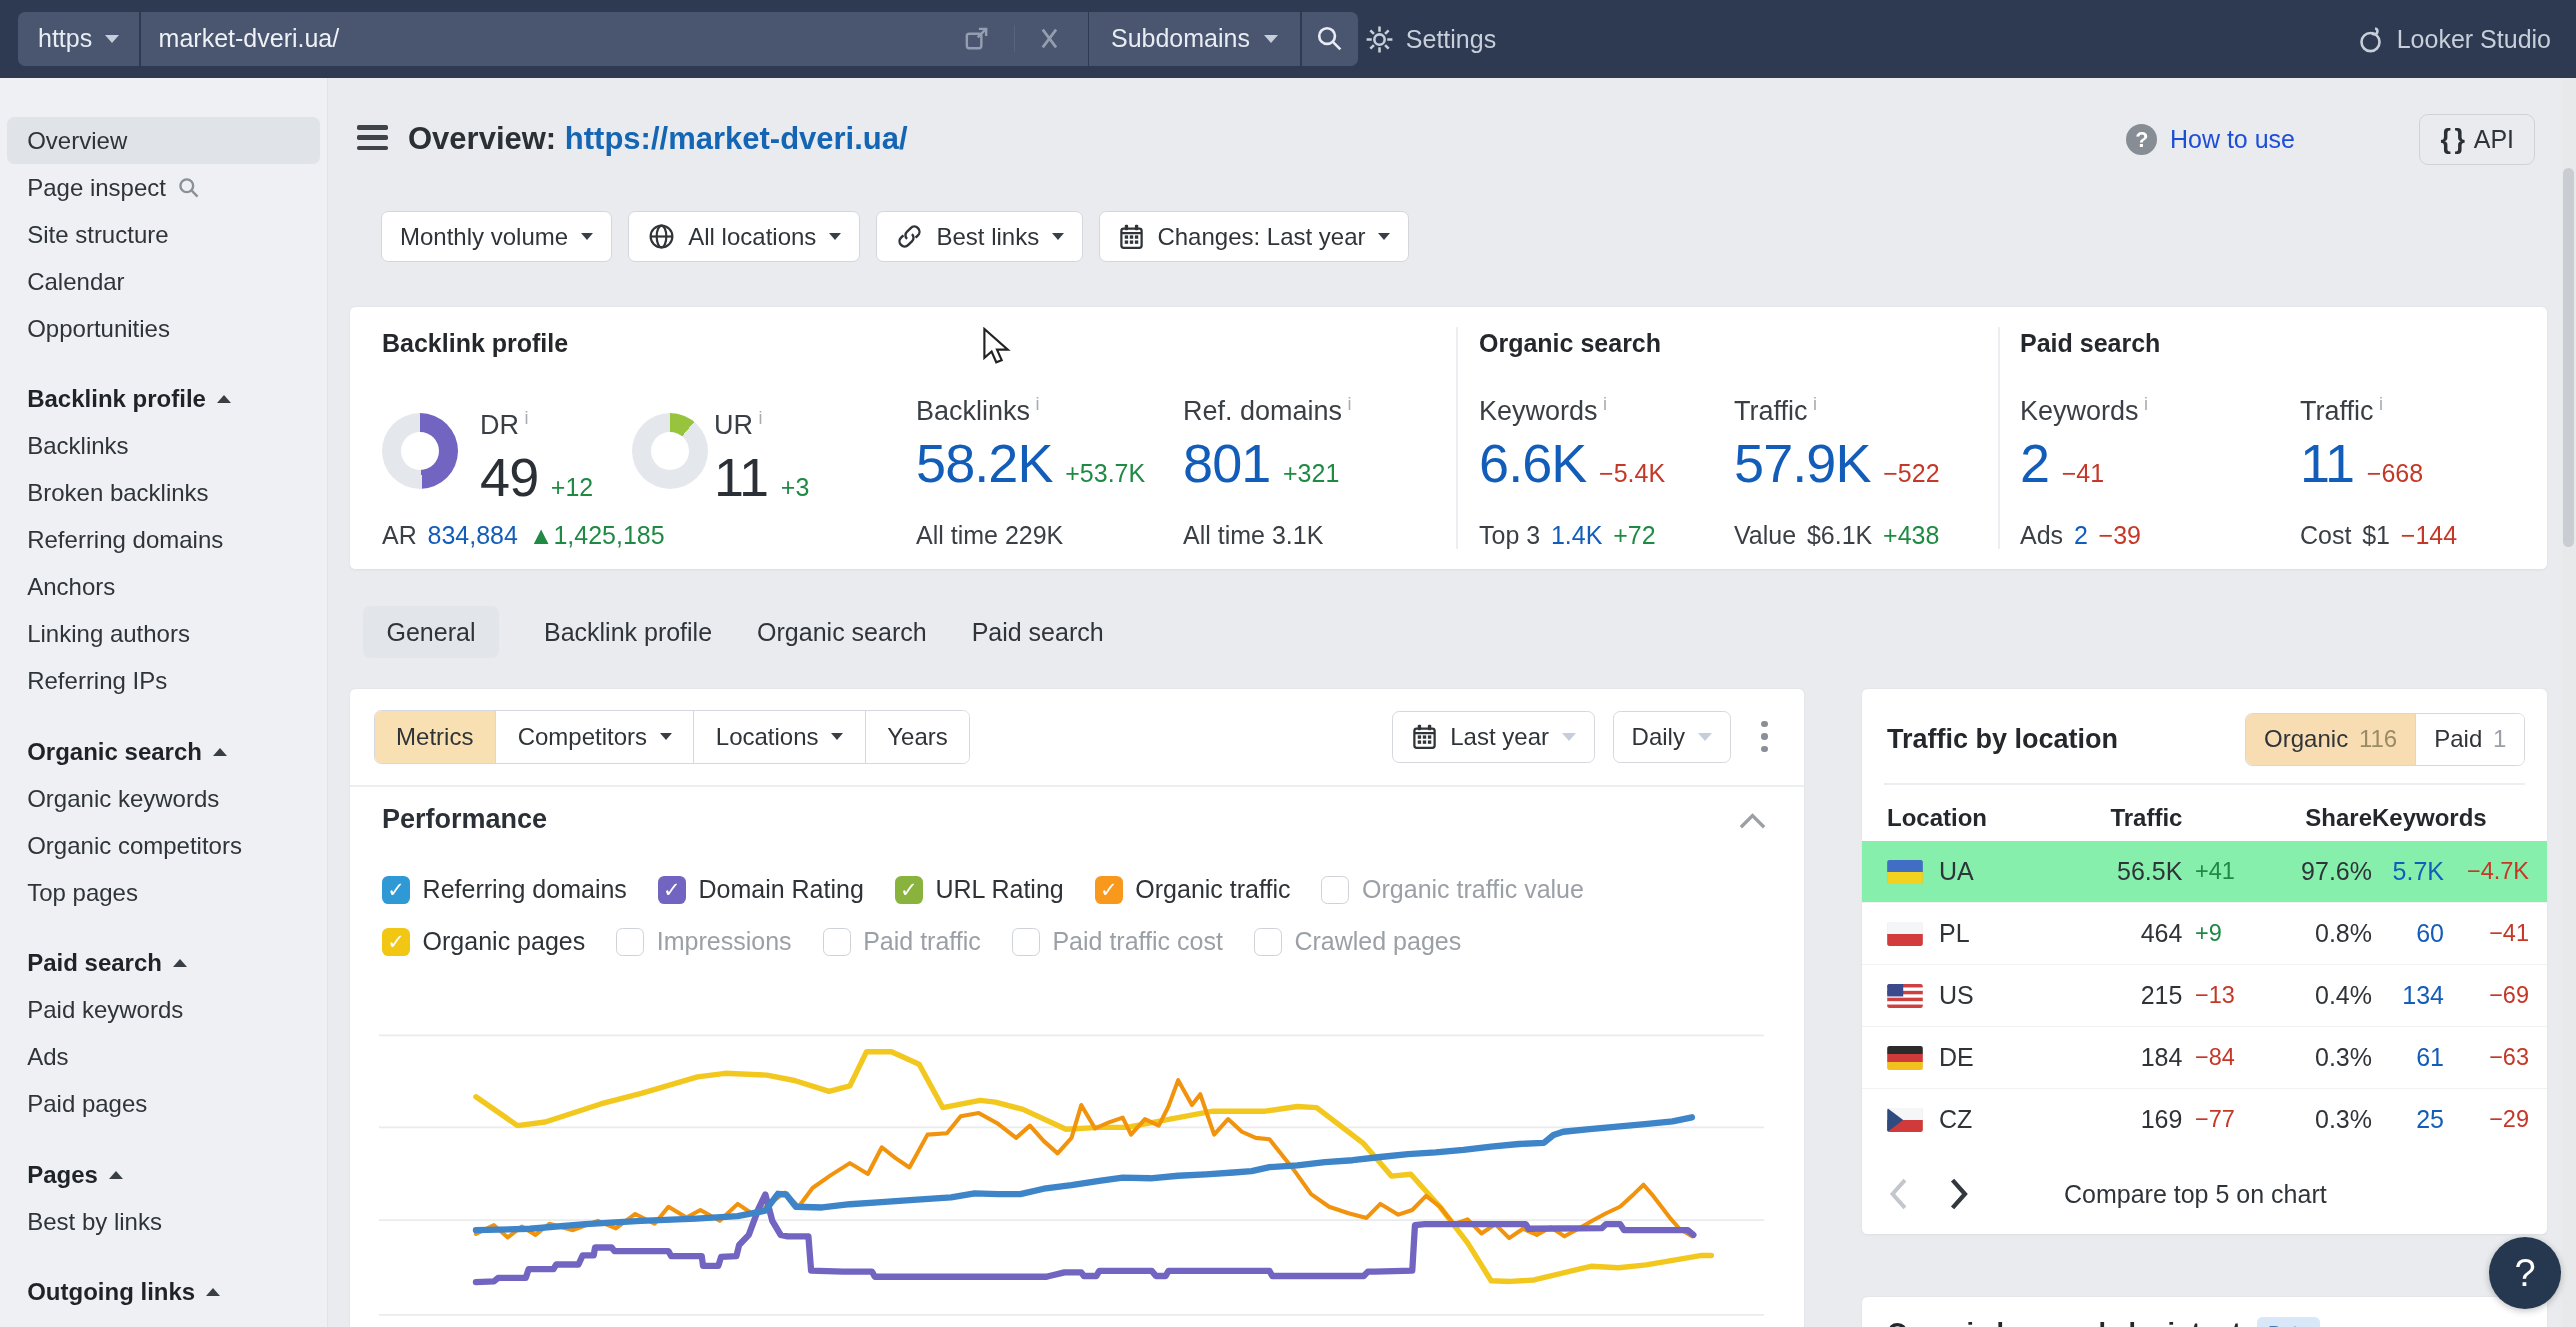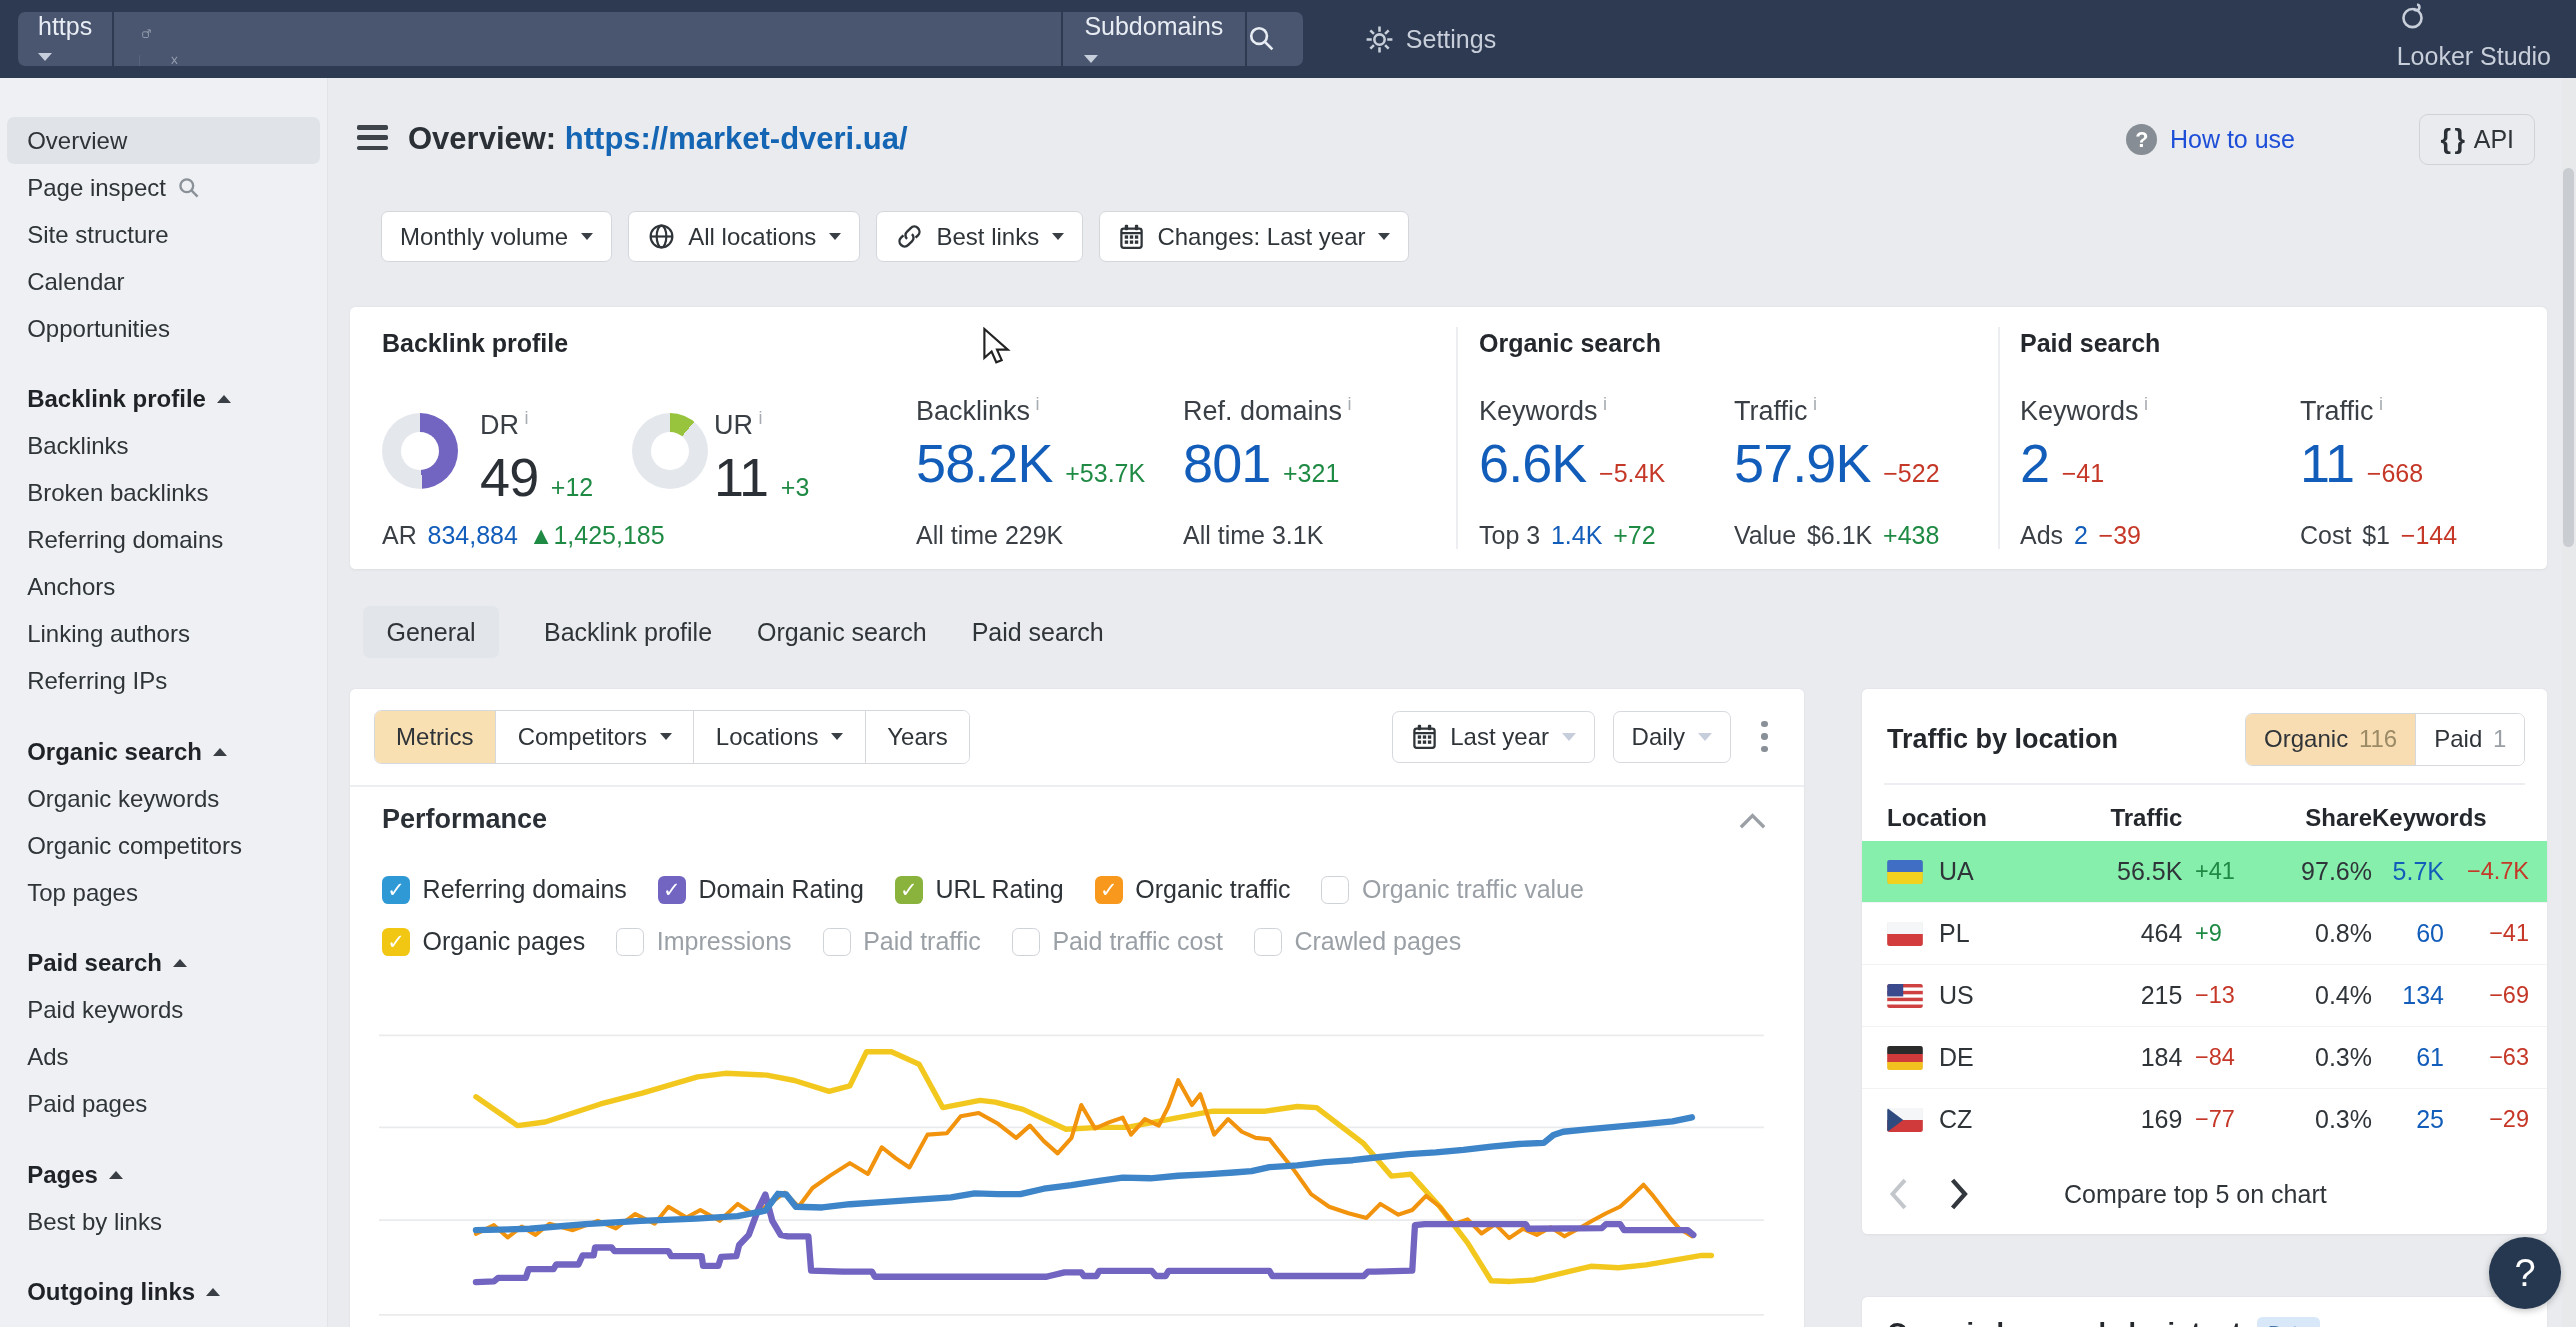--- a/index.html
+++ b/index.html
@@ -2,31 +2,31 @@
 <html style="font-size:14.4px"><head>
 <meta charset="utf-8">
 <style>
   html,body{margin:0;padding:0;}
   body{font-family:"Liberation Sans","DejaVu Sans",sans-serif;background:#e9ebee;}
   .page{position:relative;width:2576px;height:1328px;overflow:hidden;background:#e9ebee;}
 
   
   .topbar{position:absolute;left:0;top:0;width:2576px;height:78px;background:#2d3a52;}
   .searchwrap{position:absolute;left:18px;top:11.7px;height:54px;display:flex;align-items:stretch;border-radius:7.2px;overflow:hidden;background:#2d3a52;}
-  .seg{background:#4a5670;display:flex;align-items:flex-start;color:#e8ecf3;font-size:25px;flex-direction:column;}
+  .seg{background:#4a5670;display:flex;align-items:center;color:#e8ecf3;font-size:25px;}
   .seg.proto{padding:0 20px;gap:12.6px;margin-right:1.8px;cursor:pointer;}
   .seg.urlseg{width:911px;padding:0 18px;gap:16px;margin-right:1.8px;}
   .seg.mode{padding:0 21.6px;gap:14.4px;margin-right:1.8px;cursor:pointer;}
   .seg.searchbtn{width:56px;justify-content:center;cursor:pointer;}
   .urltext{flex:1;color:#eef1f6;font-size:25px;white-space:nowrap;overflow:hidden;}
   .caret{width:0;height:0;border-left:7.2px solid transparent;border-right:7.2px solid transparent;border-top:8px solid #c6cddb;}
   .tb-ico{opacity:.75;}
   .tb-right{position:absolute;top:0;right:25px;height:78px;display:flex;align-items:center;gap:54px;color:#c8cfda;font-size:25px;}
   .settings{display:flex;align-items:center;gap:10.8px;cursor:pointer;}
-  .looker{display:flex;align-items:flex-start;gap:10.8px;cursor:pointer;position:absolute;right:0;top:0;height:78px;flex-direction:column;}
+  .looker{display:flex;align-items:center;gap:10.8px;cursor:pointer;position:absolute;right:0;top:0;height:78px;}
   .tb-mid{position:absolute;left:1364px;top:0;height:78px;display:flex;align-items:center;color:#c8cfda;font-size:25px;}
 
   
   .sidebar{position:absolute;left:0;top:78px;width:328px;height:1250px;background:#eef0f3;border-right:0.9px solid #e0e3e7;padding-top:39px;box-sizing:border-box;}
   .side-item{height:47px;display:flex;align-items:center;padding:0 9px 0 20px;margin:0 7.2px;font-size:24px;color:#2f3439;border-radius:7.2px;cursor:pointer;gap:10.8px;}
   .side-item.sel{background:#e0e3e8;}
   .side-head{height:47px;display:flex;align-items:center;padding:0 20px;margin:23.5px 7.2px 0 7.2px;font-size:24px;font-weight:bold;color:#1f2328;gap:10.8px;}
   .tri-up{width:0;height:0;border-left:7.2px solid transparent;border-right:7.2px solid transparent;border-bottom:8px solid #3a3f45;}
 
   

